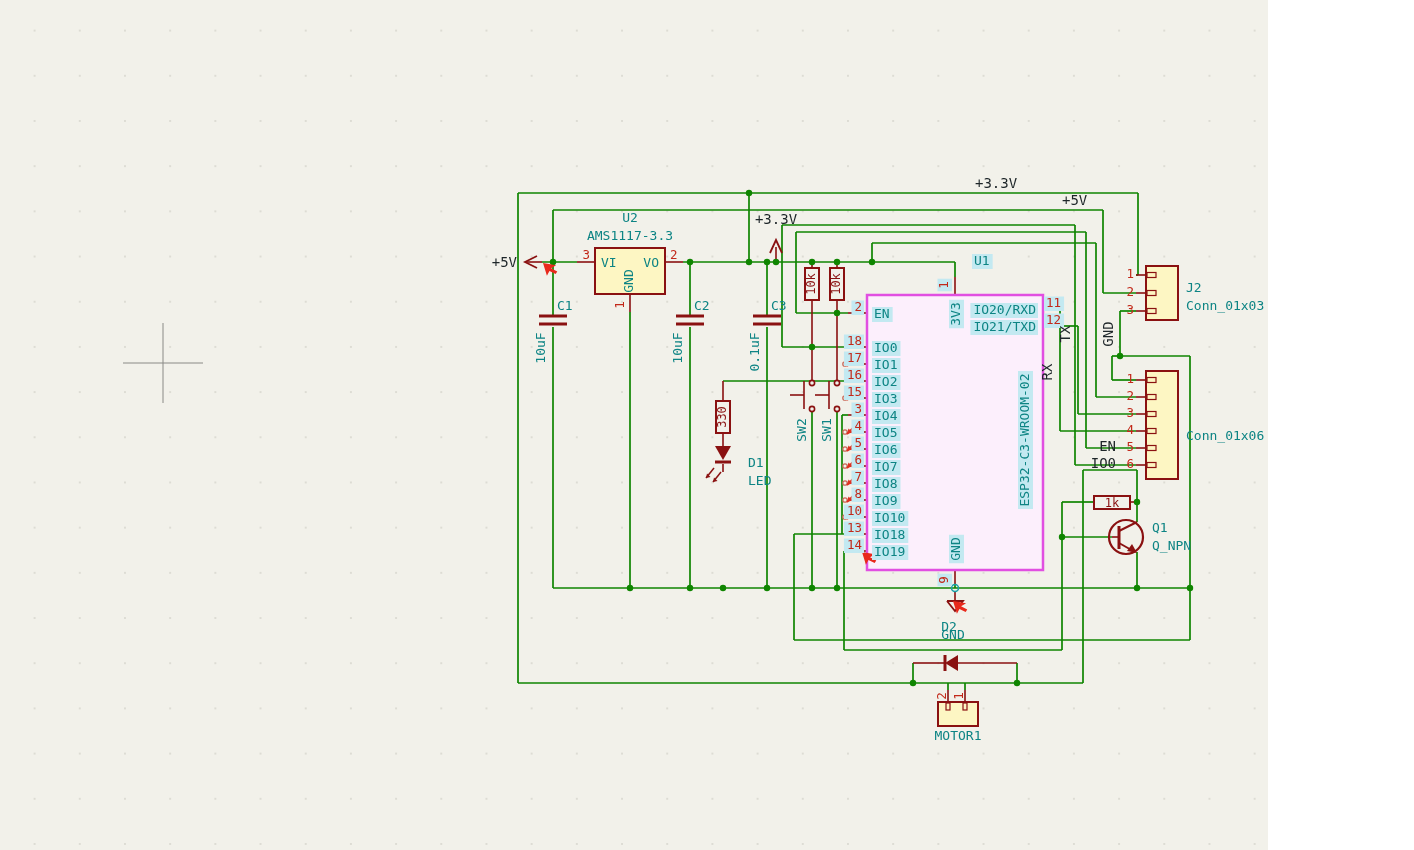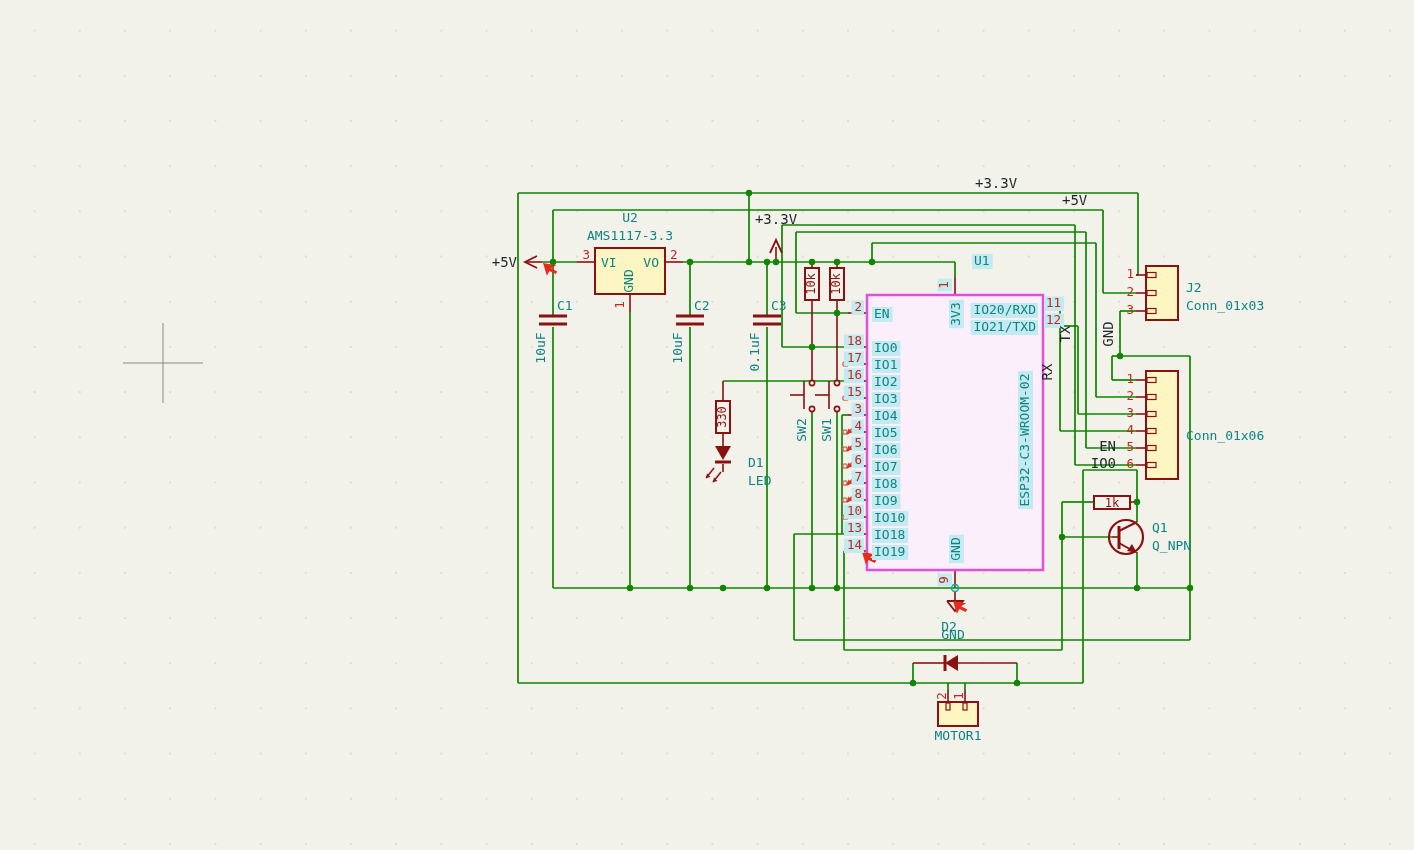--- a/index.html
+++ b/index.html
@@ -1,16 +1,16 @@
 <!DOCTYPE html>
 <html><head>
 <meta charset="utf-8">
 <style>
   html,body{margin:0;padding:0;}
-  #canvas{position:relative;width:1414px;height:850px;background-color:#f2f1ea;
+  #canvas{position:relative;width:1268px;height:850px;background-color:#f2f1ea;
     background-image:radial-gradient(circle,#dddcd4 1px,transparent 1.2px);
     background-size:45.2px 45.2px;background-position:12px 8px;overflow:hidden;
     font-family:"DejaVu Sans Mono",monospace;}
   svg{position:absolute;left:0;top:0;}
   text{font-family:"DejaVu Sans Mono",monospace;}
   .tl{fill:#0d8484;font-size:13px;}
   .nd{fill:#1e2629;font-size:14px;}
   .pn{fill:#c22819;font-size:12.5px;}
   .mr{fill:#8a1111;font-size:12px;}
   .hl{fill:#0d8484;font-size:13px;}

